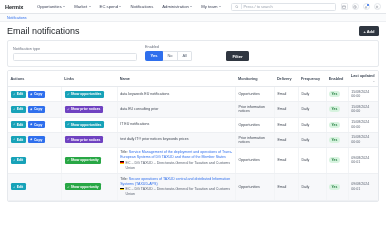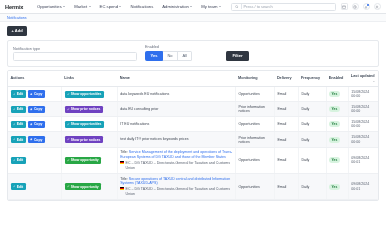--- a/index.html
+++ b/index.html
@@ -296,20 +296,21 @@
       </svg>
     </div>
   </div>
 </div>
 
 <div class="breadcrumb-bar">
   <span class="breadcrumb-link">Notifications</span>
 </div>
 
 <div class="page-head">
+  <h1 class="page-title">Email notifications</h1>
   <div class="btn-add">+ Add</div>
 </div>
 
 <div class="filter-panel">
   <div class="field grow">
     <span class="field-label">Notification type</span>
     <input class="text-input" type="text" value="" style="">
   </div>
 
   <div class="field">

